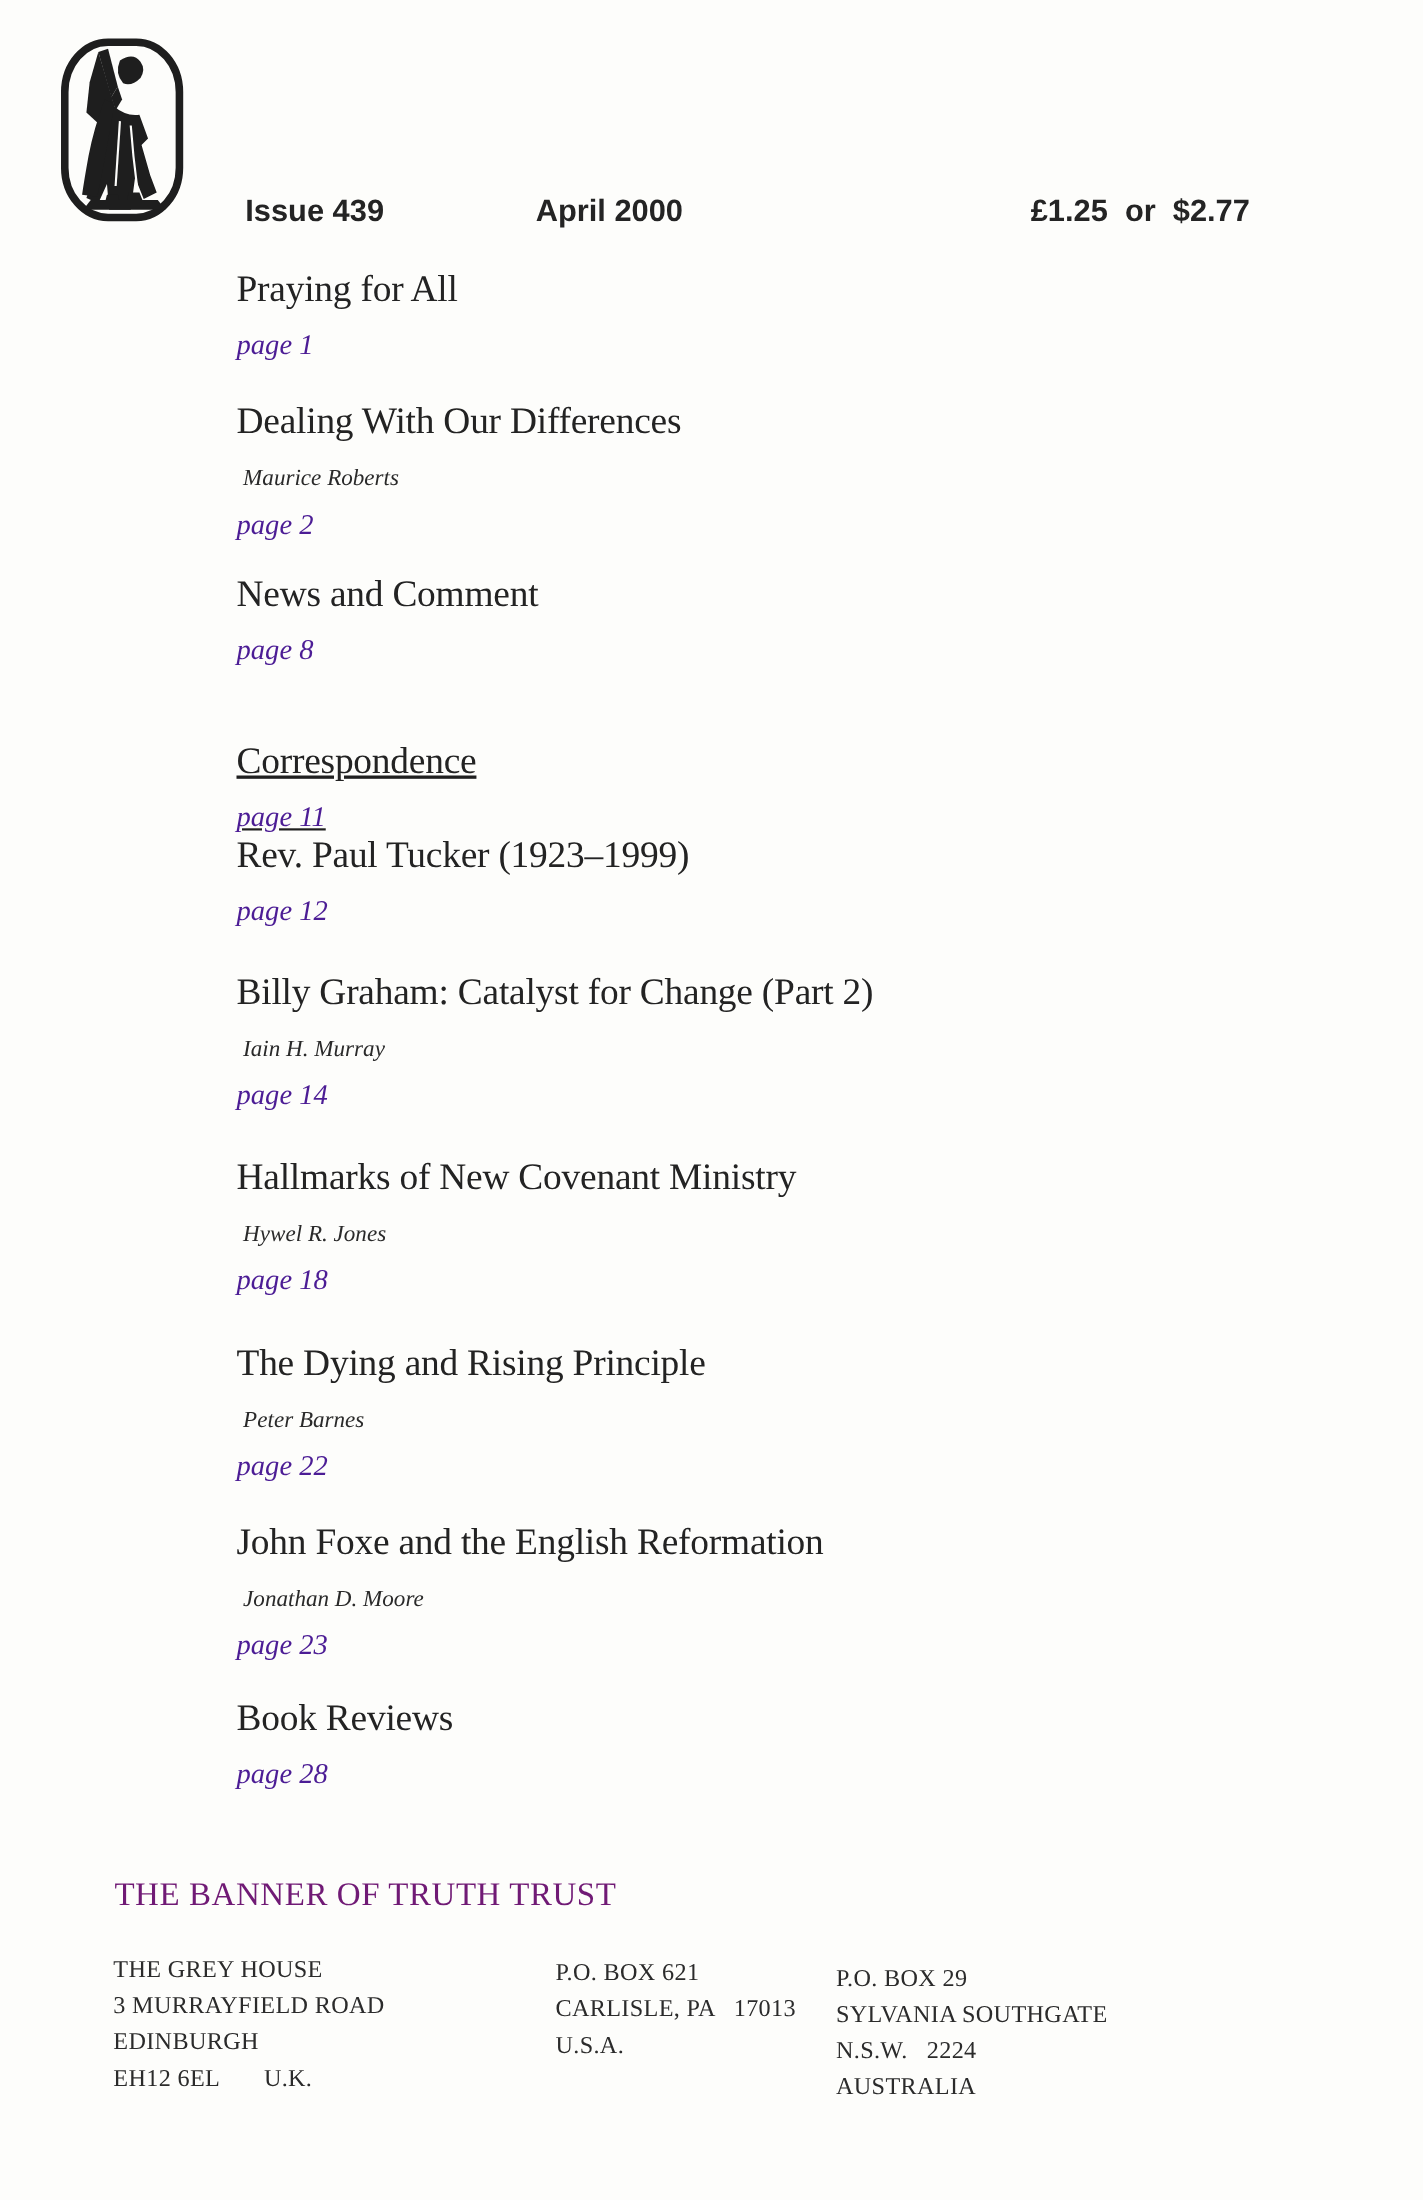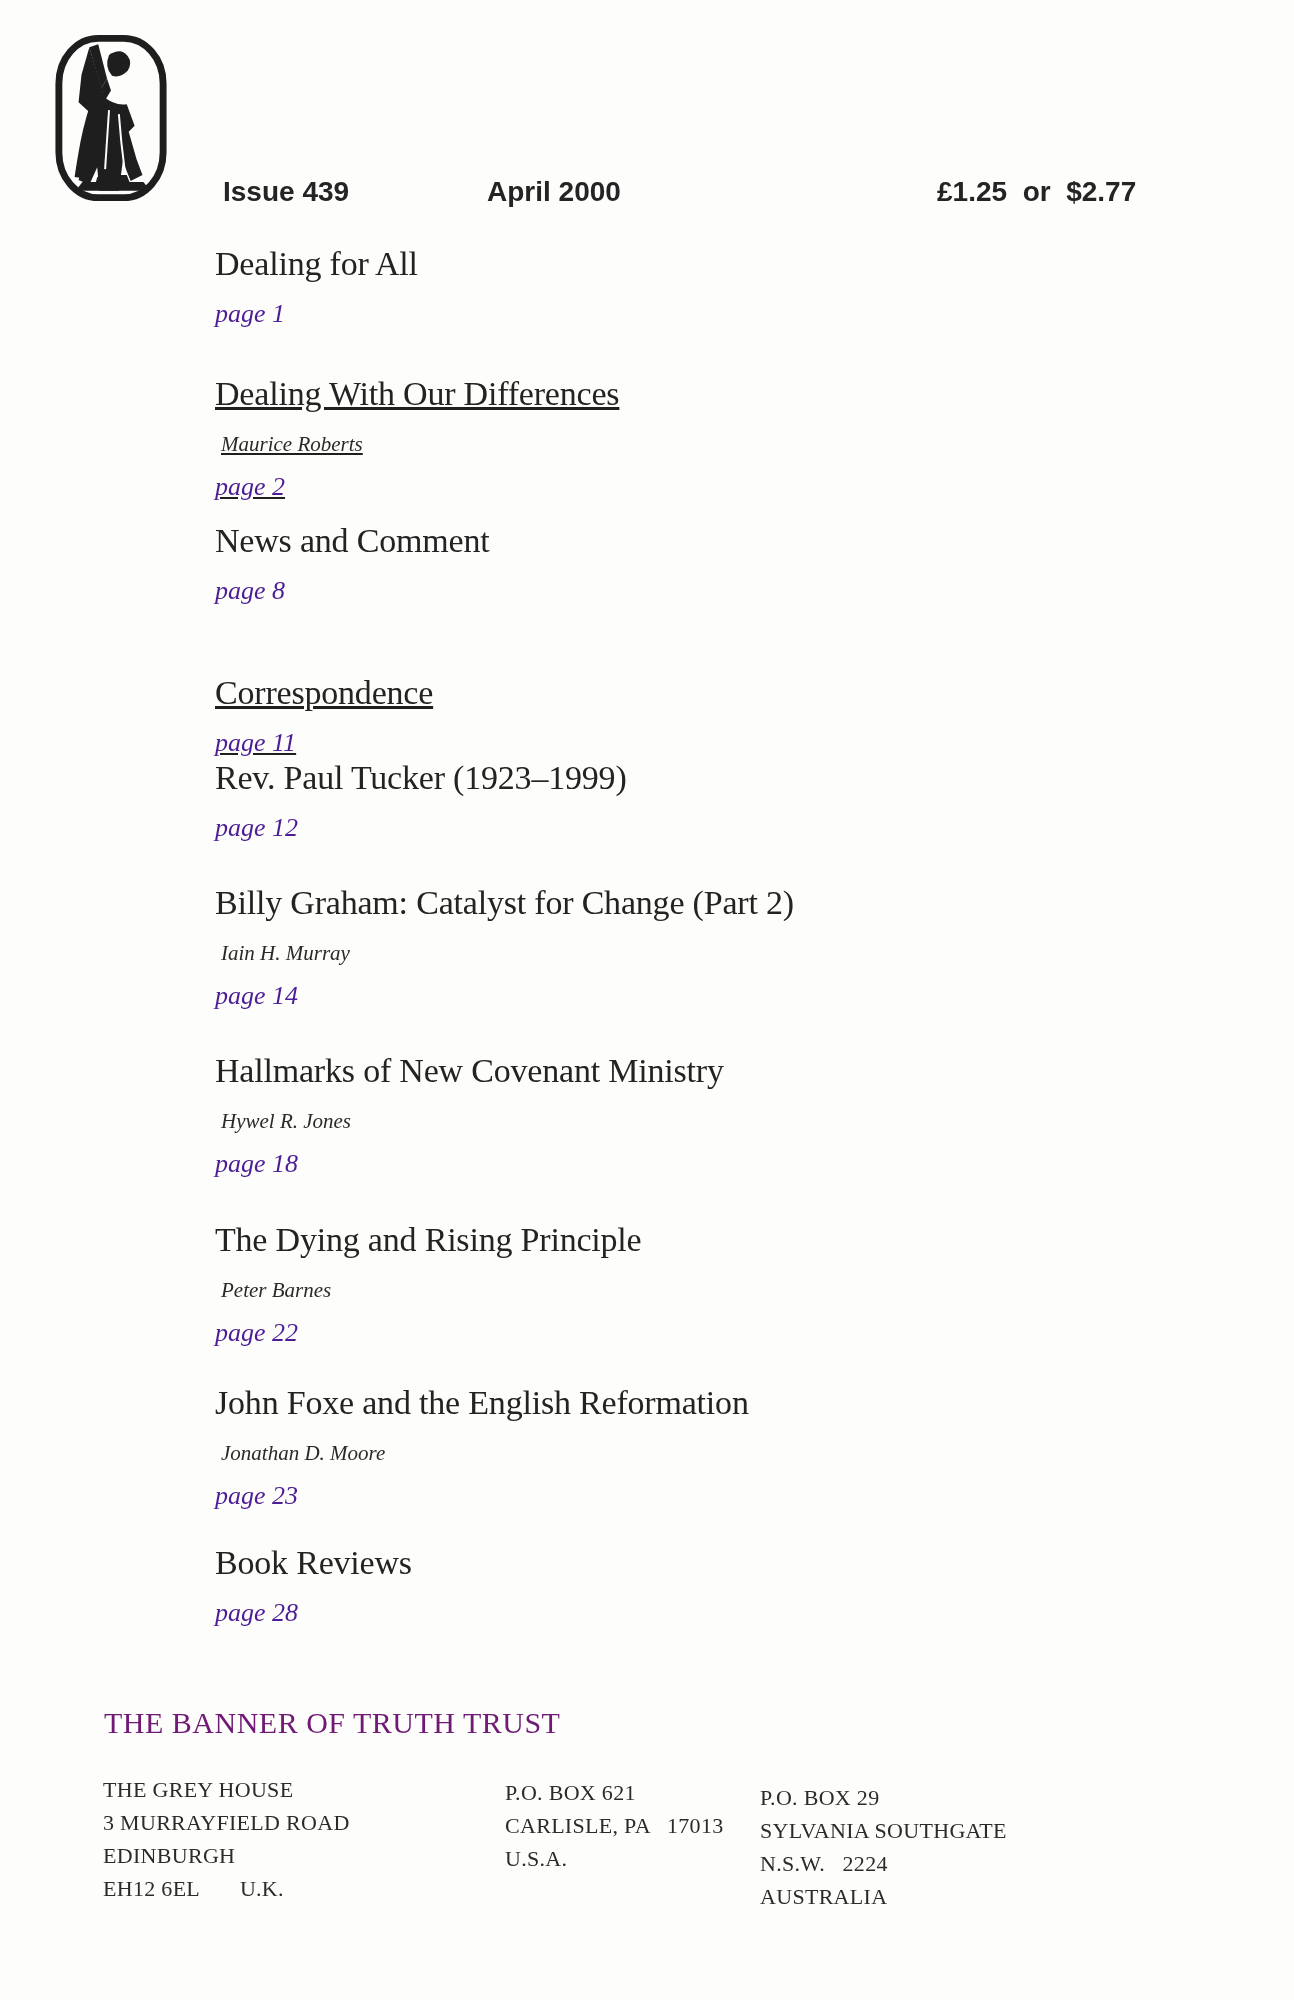--- a/index.html
+++ b/index.html
@@ -30,21 +30,21 @@
   .entry-author{
     font-style:italic;font-size:21px;line-height:51px;color:#2a2a2a;
     margin-left:6px;white-space:pre;
   }
   .entry-page{
     font-style:italic;font-size:26px;line-height:34px;color:#4c1d95;
     white-space:pre;
   }
   .toc-entry.no-author .entry-page{margin-top:8px;}
   .toc-entry:nth-child(1){top:239px;}
-  .toc-entry:nth-child(2){top:369px;text-decoration:underline;}
+  .toc-entry:nth-child(2){top:359px;}
   .toc-entry:nth-child(3){top:516px;}
   .toc-entry:nth-child(4){top:668px;text-decoration:underline;}
   .toc-entry:nth-child(5){top:753px;}
   .toc-entry:nth-child(6){top:878px;}
   .toc-entry:nth-child(7){top:1046px;}
   .toc-entry:nth-child(8){top:1215px;}
   .toc-entry:nth-child(9){top:1378px;}
   .toc-entry:nth-child(10){top:1538px;}
   
   .publisher-name{
@@ -86,21 +86,21 @@
 </div>
 
 <div class="masthead">
   <span class="issue">Issue 439</span>
   <span class="date">April 2000</span>
   <span class="price">£1.25  or  $2.77</span>
 </div>
 
 <div class="toc">
   <div class="toc-entry no-author">
-    <div class="entry-title">Dealing for All</div>
+    <div class="entry-title">Praying for All</div>
 
     <div class="entry-page">page 1</div>
   </div>
 
   <div class="toc-entry">
     <div class="entry-title">Dealing With Our Differences</div>
     <div class="entry-author">Maurice Roberts</div>
     <div class="entry-page">page 2</div>
   </div>
 

